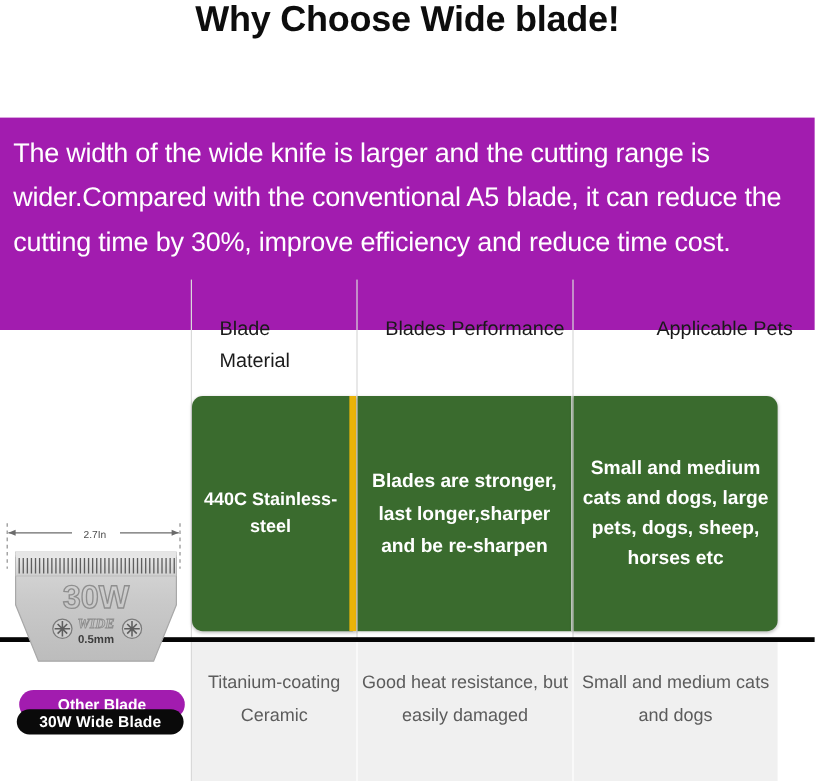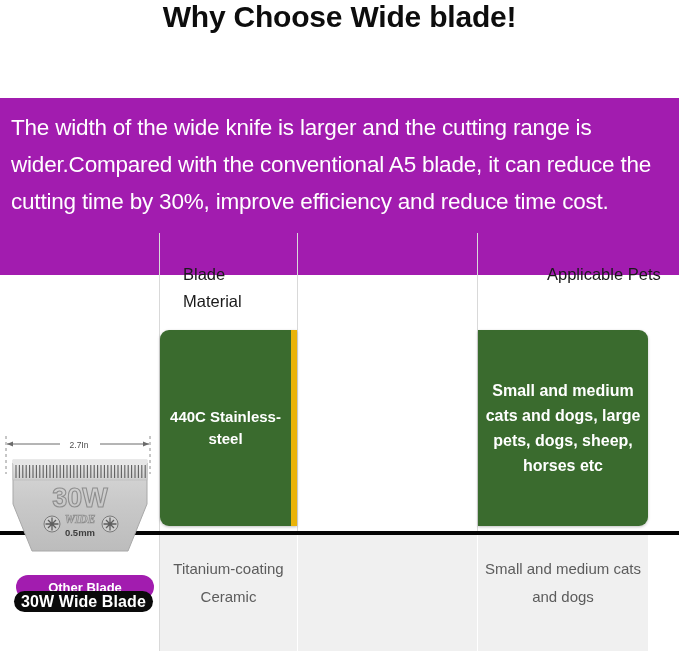--- a/index.html
+++ b/index.html
@@ -156,21 +156,21 @@
   #blade-svg { display: block; }
   #wide-blade-badge {
     position: absolute;
     left: 14px;
     top: 162px;
     width: 139px;
     height: 21px;
     background: #0a0a0a;
     border-radius: 11px;
     color: #ffffff;
-    font-size: 16px;
+    font-size: 13px;
     font-weight: 700;
     display: flex;
     align-items: center;
     justify-content: center;
     letter-spacing: 0.1px;
   }
 
   
   #other-row {
     position: absolute;
@@ -232,20 +232,21 @@
 </div>
 
 <div id="comparison">
 
   <div class="col-divider" id="divider-1"></div>
   <div class="col-divider" id="divider-2"></div>
   <div class="col-divider" id="divider-3"></div>
 
   <div id="header-row">
     <div class="col-header" id="header-material">Blade Material</div>
+    <div class="col-header" id="header-performance">Blades Performance</div>
     <div class="col-header" id="header-pets">Applicable Pets</div>
   </div>
 
   <div id="row-separator"></div>
 
   <div id="wide-row">
 
     <div id="blade-illustration">
       <svg id="blade-svg" width="159" height="203" viewBox="0 0 159 203" xmlns="http://www.w3.org/2000/svg">
         <defs>
@@ -328,27 +329,29 @@
           <path d="M48,91 L56,99 M56,91 L48,99 M52,88.5 L52,101.5 M45.5,95 L58.5,95" stroke="#5e5e5e" stroke-width="1.3"></path>
           <circle cx="110" cy="95" r="8" fill="#cfcfcf" stroke="#7a7a7a" stroke-width="1"></circle>
           <path d="M106,91 L114,99 M114,91 L106,99 M110,88.5 L110,101.5 M103.5,95 L116.5,95" stroke="#5e5e5e" stroke-width="1.3"></path>
         </g>
       </svg>
 
       <div id="wide-blade-badge">30W Wide Blade</div>
     </div>
 
     <div class="green-cell" id="cell-material">440C Stainless-steel</div>
+    <div class="green-cell" id="cell-performance">Blades are stronger, last longer,sharper and be re-sharpen</div>
     <div class="green-cell" id="cell-pets">Small and medium cats and dogs, large pets, dogs, sheep, horses etc</div>
   </div>
 
   <div id="other-row">
     <div id="other-row-bg"></div>
     <div class="other-divider" id="other-divider-1"></div>
     <div class="other-divider" id="other-divider-2"></div>
 
     <div id="other-blade-badge">Other Blade</div>
 
     <div class="gray-cell" id="other-material">Titanium-coating Ceramic</div>
+    <div class="gray-cell" id="other-performance">Good heat resistance, but easily damaged</div>
     <div class="gray-cell" id="other-pets">Small and medium cats and dogs</div>
   </div>
 
 </div>
 
 </body></html>

